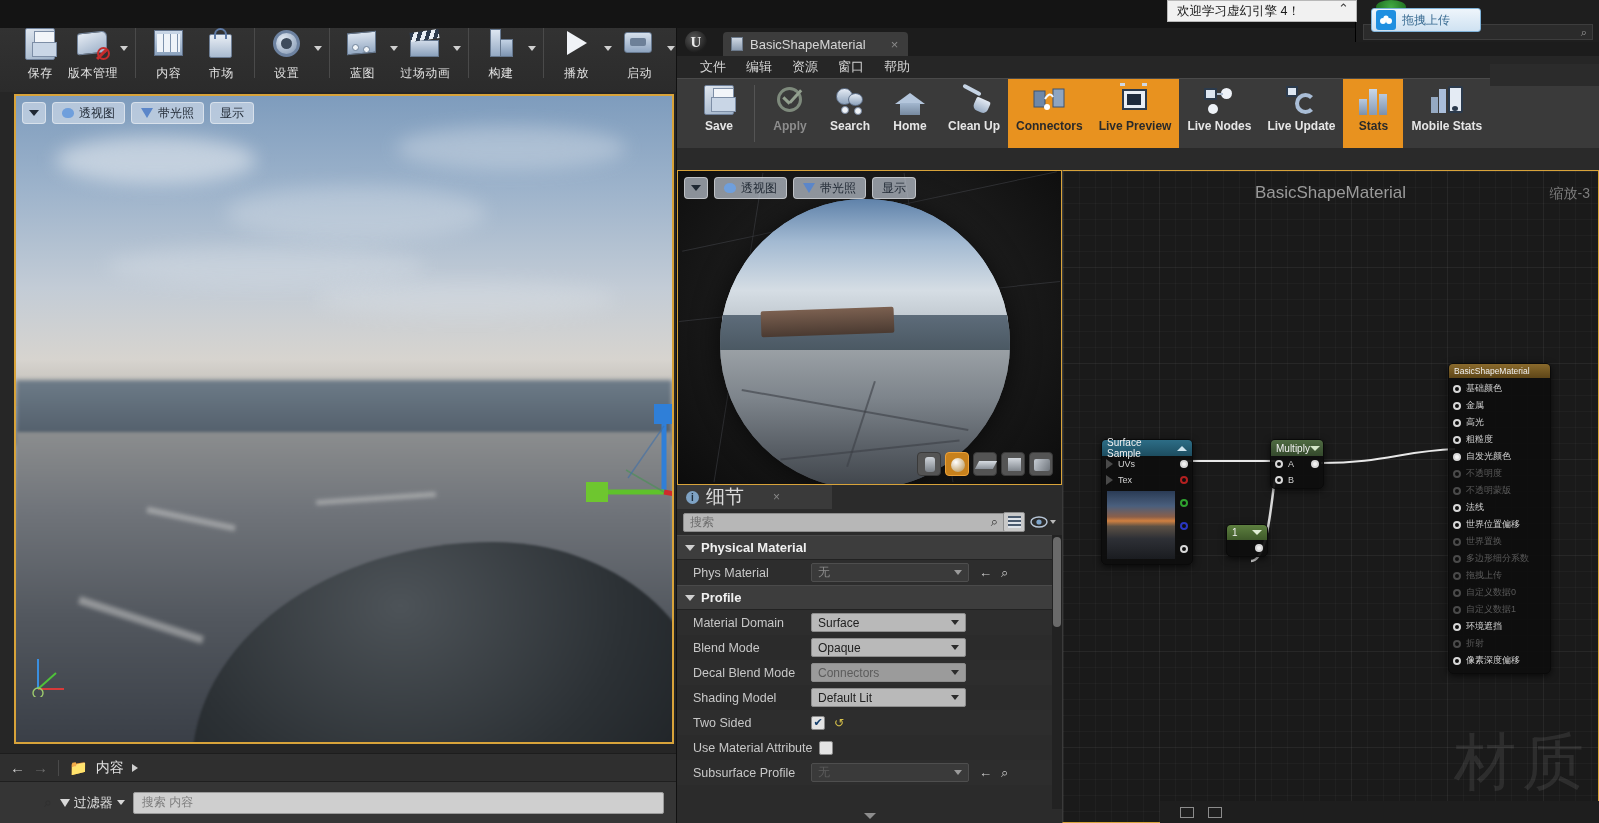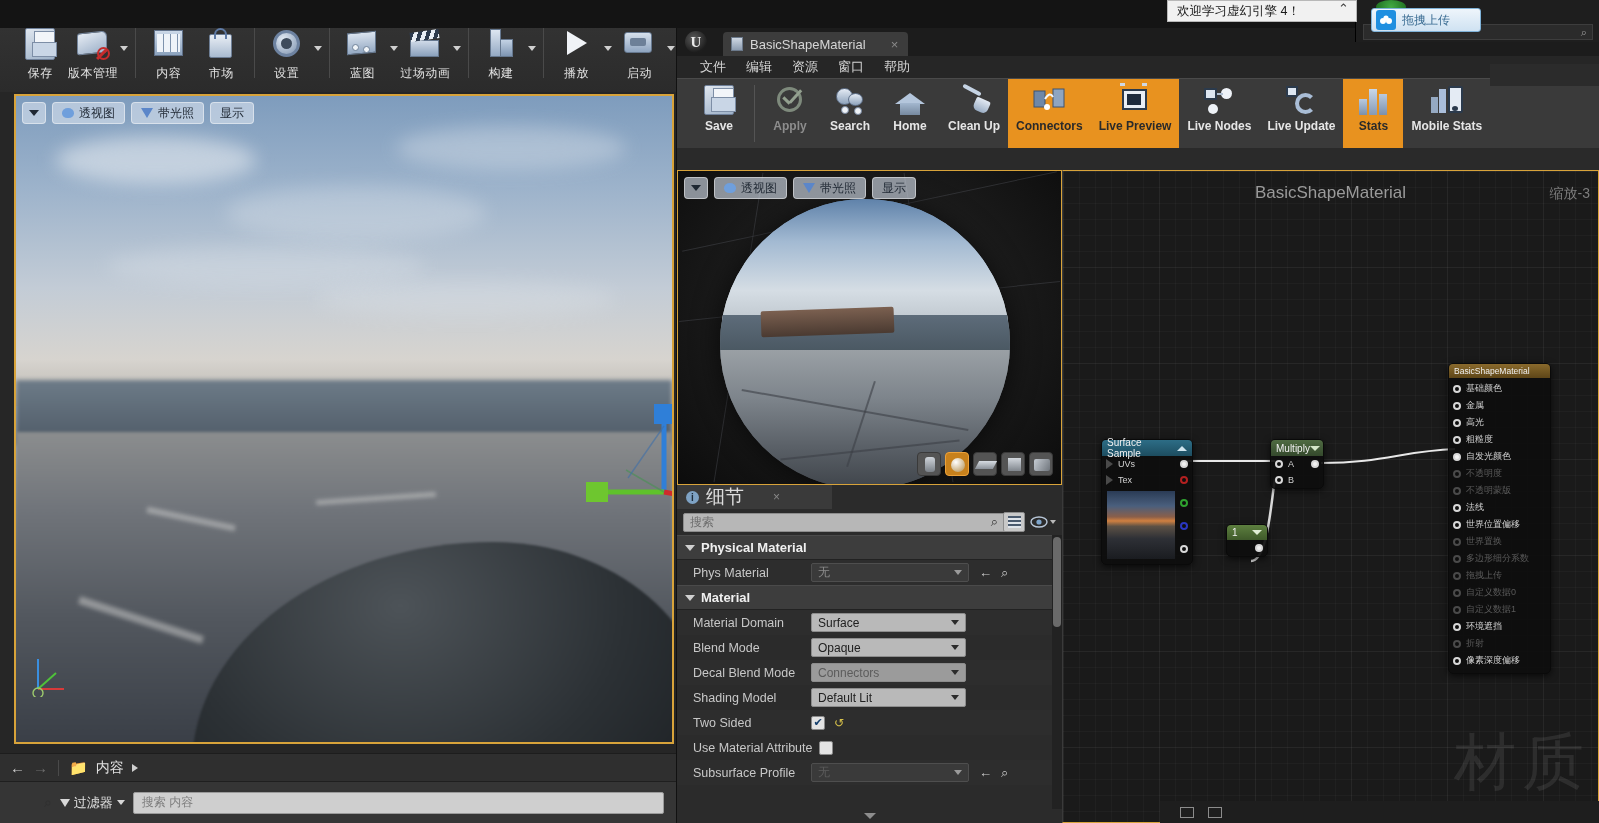--- a/index.html
+++ b/index.html
@@ -700,21 +700,21 @@
                 <span class="cc"></span>
               </div>
               <div class="p-extra">
                 <span>←</span>
                 <span>⌕</span>
               </div>
             </div>
 
             <div class="cat-row">
               <span class="cat-tri"></span>
-              <span class="cat-name">Material</span>
+              <span class="cat-name">Profile</span>
             </div>
 
             <div class="prop-row">
               <span class="p-label">Material Domain</span>
               <div class="p-combo">
                 <span>Surface</span>
                 <span class="cc"></span>
               </div>
             </div>
 

